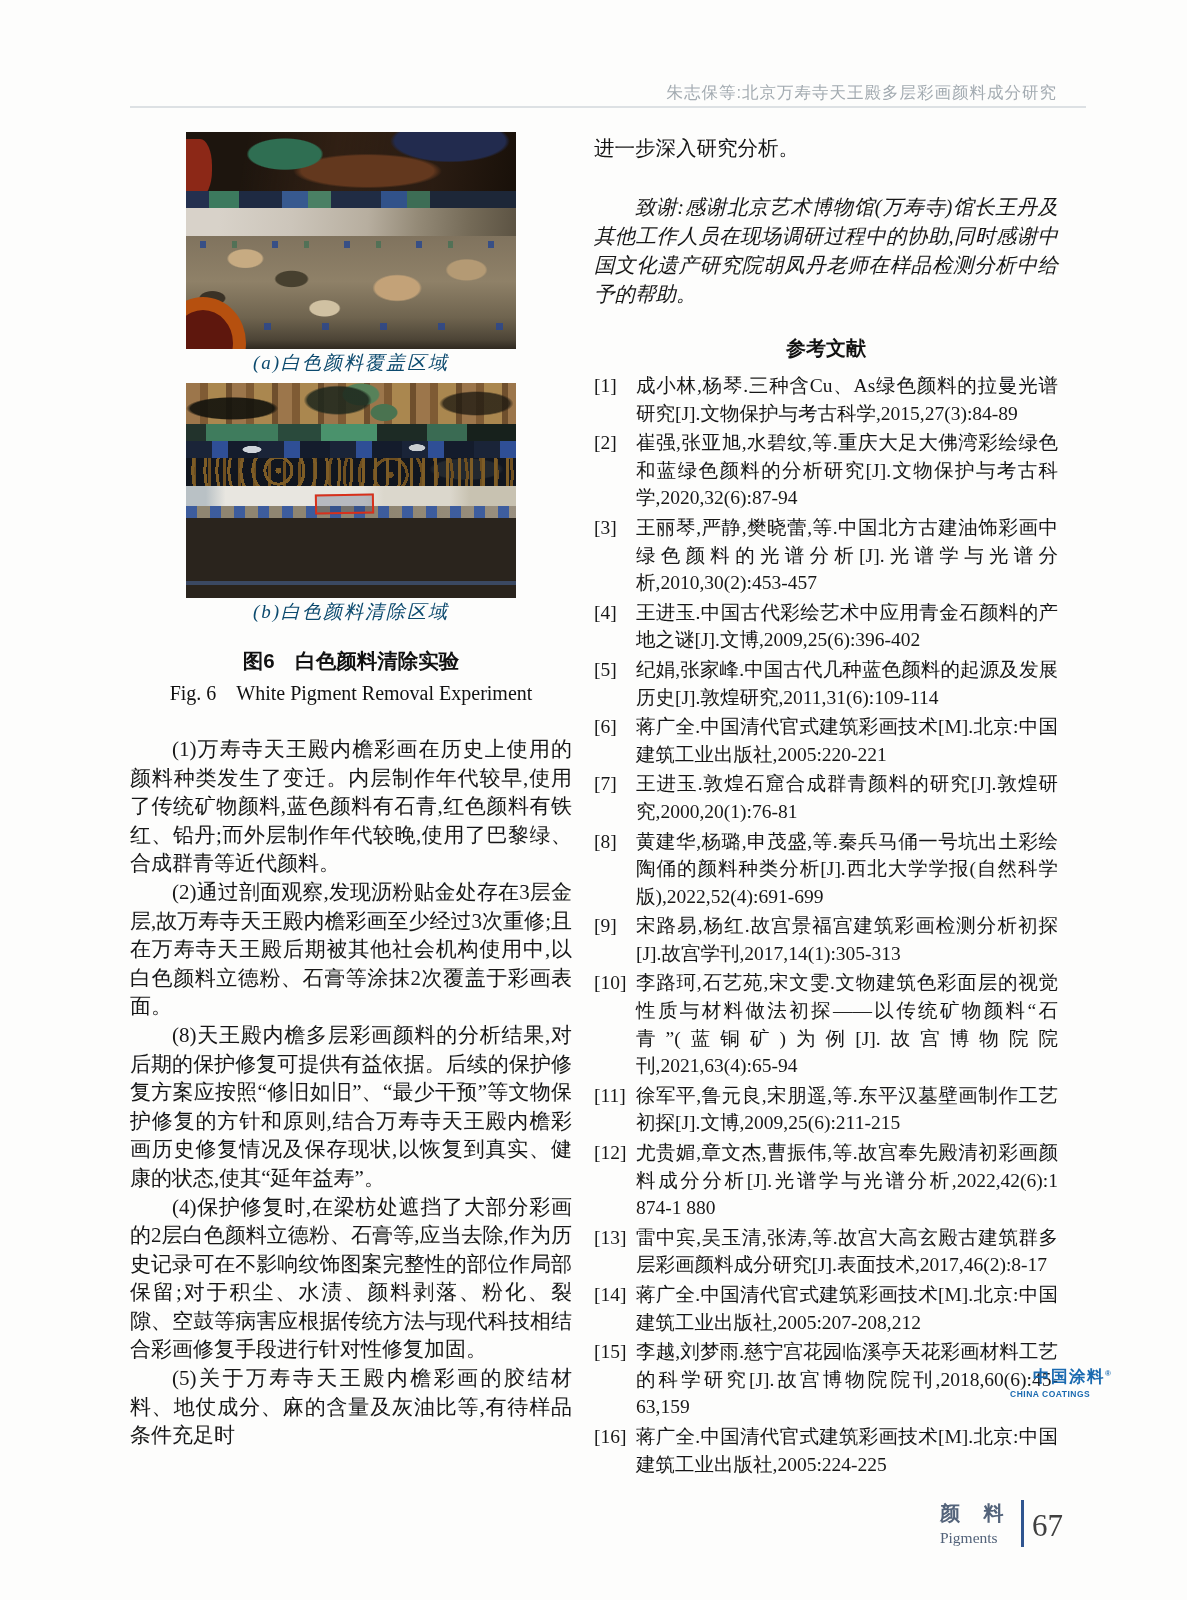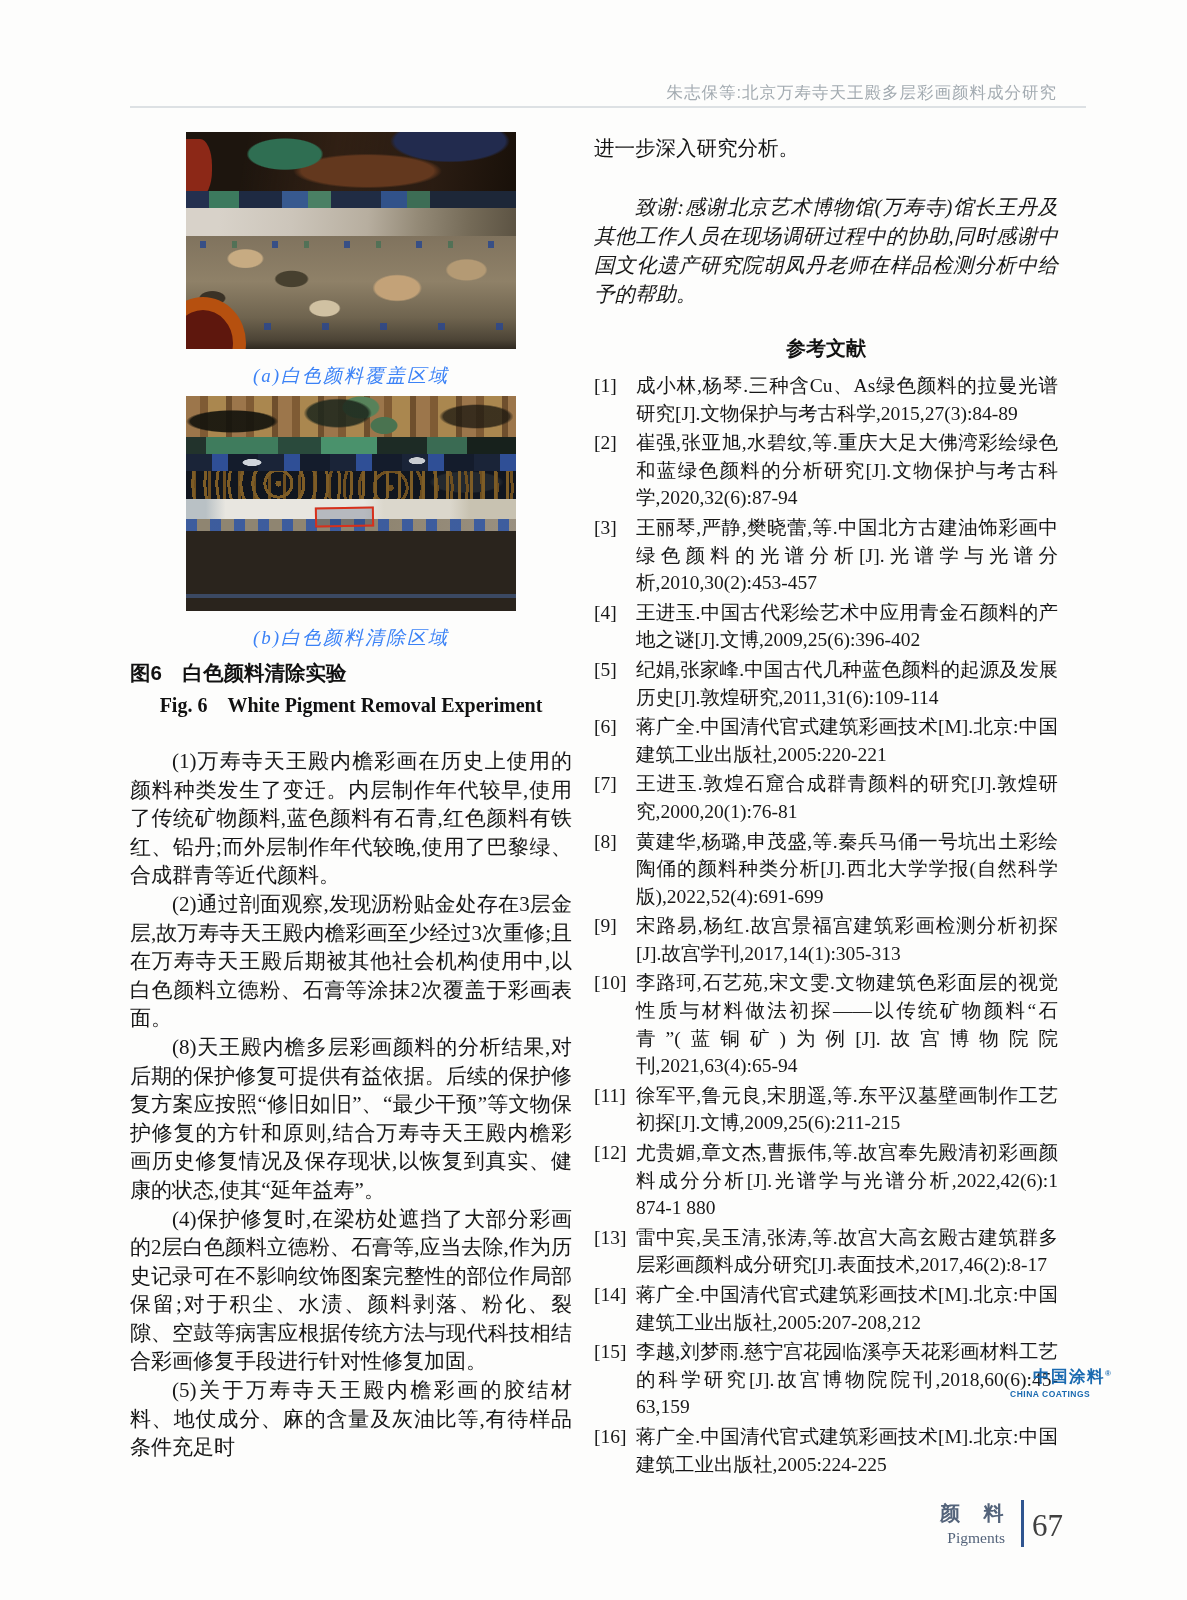--- a/index.html
+++ b/index.html
@@ -89,31 +89,31 @@
       radial-gradient(ellipse 44px 18px at 22% 35%, #b3a992 0 55%, transparent 62%),
       radial-gradient(ellipse 52px 20px at 70% 55%, #4e483c 0 55%, transparent 62%),
       radial-gradient(ellipse 30px 14px at 90% 30%, #9e957f 0 55%, transparent 62%),
       repeating-linear-gradient(88deg, transparent 0 32px, rgba(58,52,42,.35) 32px 38px),
       linear-gradient(180deg,#a69c8a 0,#90887７ 30%,#786f5f 62%,#5f584a 86%,#332e26 100%),#8e8675; }
   .pb-blueline { left:0; top:92%; right:0; height:4px; background:rgba(72,98,146,.6); }
   .pb-red-rect { left:39%; top:51.5%; width:18%; height:9.5%;
     border:2.5px solid #d8301b; background:rgba(30,50,90,.25); transform:rotate(-1deg); }
 
   .fig-caption {
-    margin-top:14px; text-align:center;
-    font-size:19px; letter-spacing:2px; color:#3b82f6; font-style:italic;
+    margin-top:1px; text-align:center;
+    font-size:19px; letter-spacing:2px; color:#0c4a6e; font-style:italic;
   }
   .fig-title-zh {
-    margin-top:8px; text-align:left;
+    margin-top:22px; text-align:center;
     font-family:"Liberation Sans","DejaVu Sans",sans-serif;
     font-weight:bold; font-size:20.5px; color:#111;
   }
   .fig-title-en {
     margin-top:5px; text-align:center;
-    font-weight:bold; font-size:20px; color:#111;
+    font-weight:normal; font-size:20px; color:#111;
   }
 
   
   .body-par {
     font-size:21px; line-height:28.6px; text-align:justify;
     text-indent:2em; color:#161616;
   }
   .col-left .body-par:first-of-type { margin-top:28px; }
 
   .lead-par { font-size:20.5px; line-height:28px; text-align:justify; color:#161616; }
@@ -135,21 +135,21 @@
   .refs .ref-num { position:absolute; left:0; top:0; }
 
   
   .coatings-logo { position:absolute; left:988px; top:1366px; text-align:center;
     font-family:"Liberation Sans","DejaVu Sans",sans-serif; color:#1a6ab0; }
   .coatings-logo .zh { font-weight:bold; font-size:16.5px; letter-spacing:1.5px;margin-left:45px; }
   .coatings-logo .reg { font-size:8px; vertical-align:super; }
   .coatings-logo .en { font-weight:bold; font-size:8.5px; letter-spacing:.5px; margin-top:1px; }
 
   .page-footer { position:absolute; right:124px; top:1500px; display:flex; align-items:stretch; }
-  .pf-left { text-align:center; padding-right:8px; }
+  .pf-left { text-align:left; padding-right:8px; }
   .pf-zh { font-family:"Liberation Sans","DejaVu Sans",sans-serif; font-weight:bold;
     font-size:20px; letter-spacing:9px; color:#53637a; }
   .pf-en { font-size:15.5px; color:#53637a; margin-top:2px; }
   .pf-bar { width:3.5px; background:#2f5590; }
   .pf-num { font-size:31px; color:#404040; padding:8px 0 0 8px; }
 </style>
 </head>
 <body>
 
 <div class="page">

